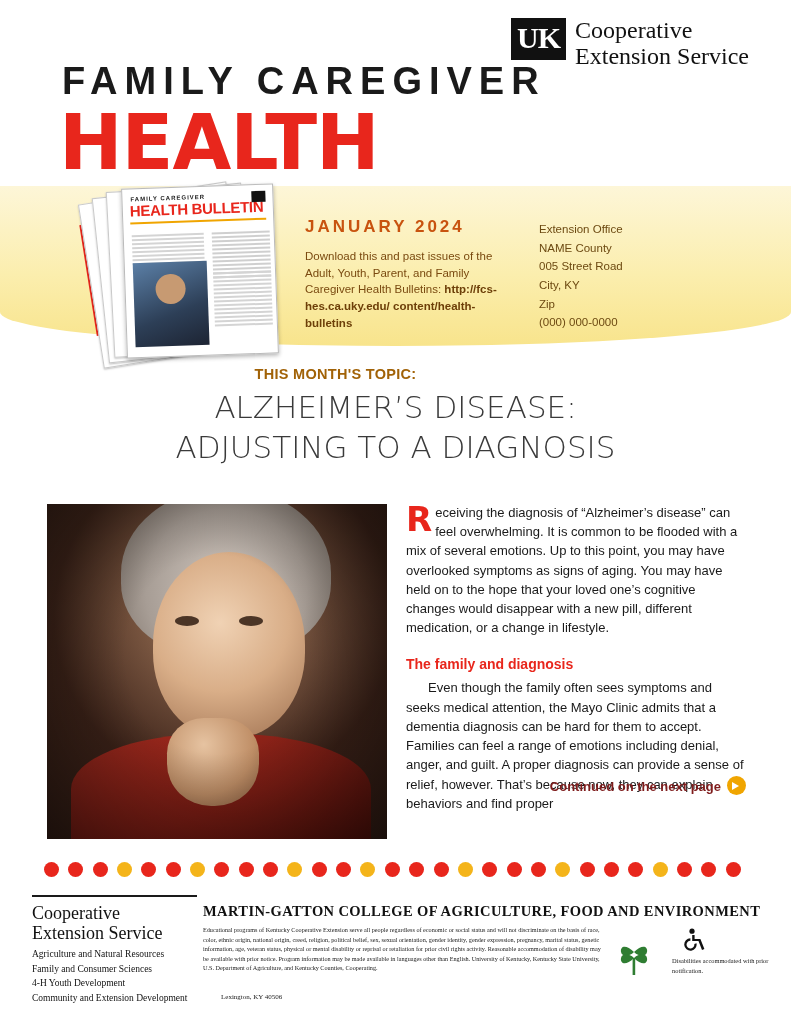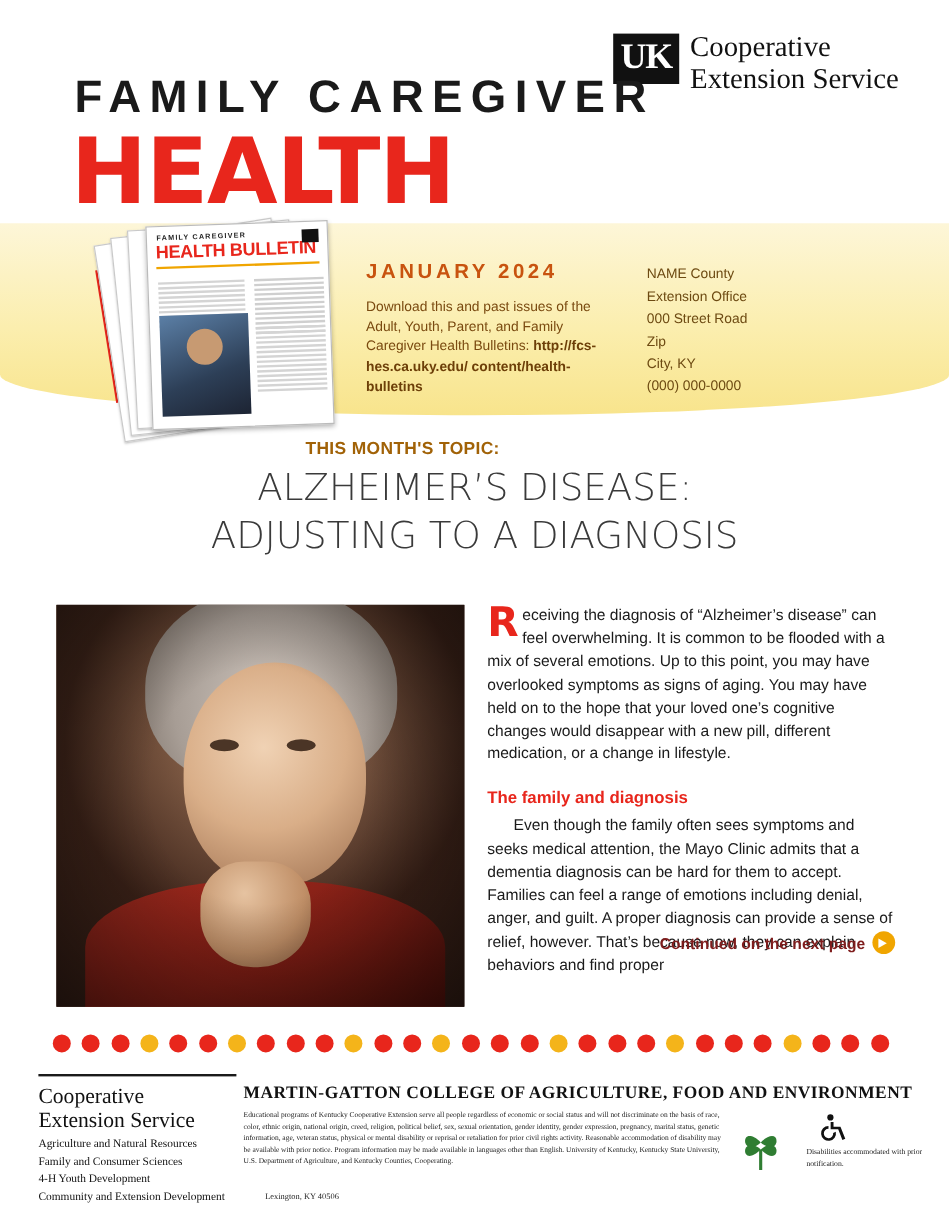--- a/index.html
+++ b/index.html
@@ -7,21 +7,21 @@
     width: 791px; height: 1024px;
     background: #ffffff;
     font-family: "Liberation Sans", sans-serif;
     color: #1a1a1a;
     overflow: hidden;
   }
   .page { position: relative; width: 791px; height: 1024px; }
 
   
   .uk-logo-block {
-    position: absolute; top: 28px; right: 42px;
+    position: absolute; top: 18px; right: 42px;
     display: flex; align-items: flex-start; gap: 9px;
   }
   .uk-mark {
     background: #111; color: #fff;
     font-family: "Liberation Serif", serif;
     font-weight: bold; font-size: 30px;
     line-height: 1; padding: 5px 6px 7px 6px;
     letter-spacing: -1px;
   }
   .uk-words {
@@ -300,25 +300,25 @@
       </div>
 
       <div class="issue-date">JANUARY 2024</div>
       <div class="issue-text">
         <span>Download this and past issues of the Adult, Youth, Parent, and Family Caregiver Health Bulletins:</span>
         <b>http://fcs-hes.ca.uky.edu/</b>
         <b>content/health-bulletins</b>
       </div>
 
       <div class="addr">
+        <div>Extension Office</div>
         <div>NAME County</div>
-        <div>Extension Office</div>
-        <div>000 Street Road</div>
+        <div>005 Street Road</div>
+        <div>City, KY</div>
         <div>Zip</div>
-        <div>City, KY</div>
         <div>(000) 000-0000</div>
       </div>
 
     </div>
   </div>
 
   <div class="topic-label">THIS MONTH'S TOPIC:</div>
   <div class="topic-title">
     <div>ALZHEIMER’S DISEASE:</div>
     <div>ADJUSTING TO A DIAGNOSIS</div>

